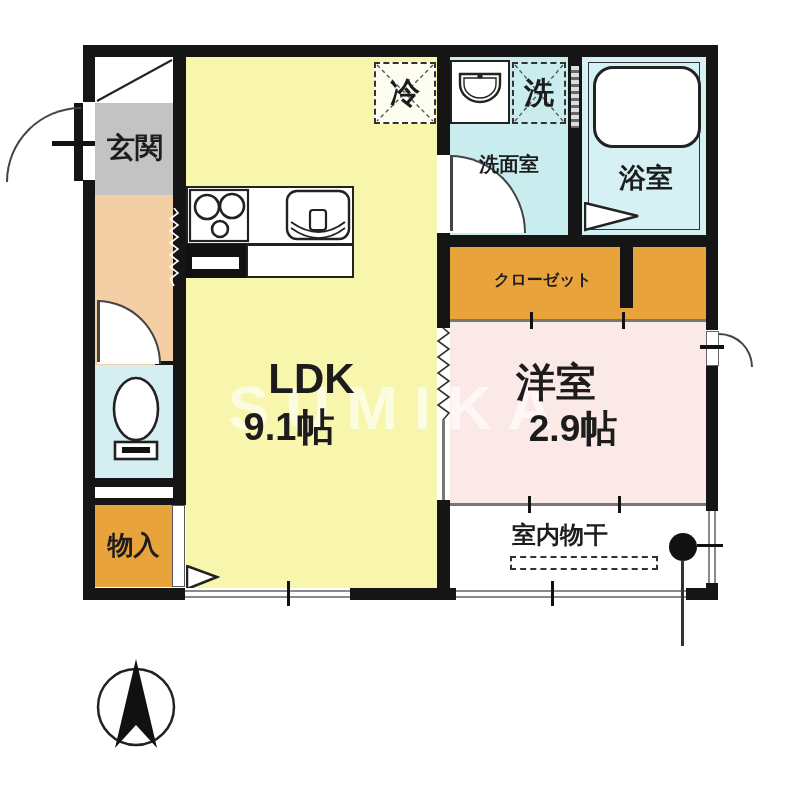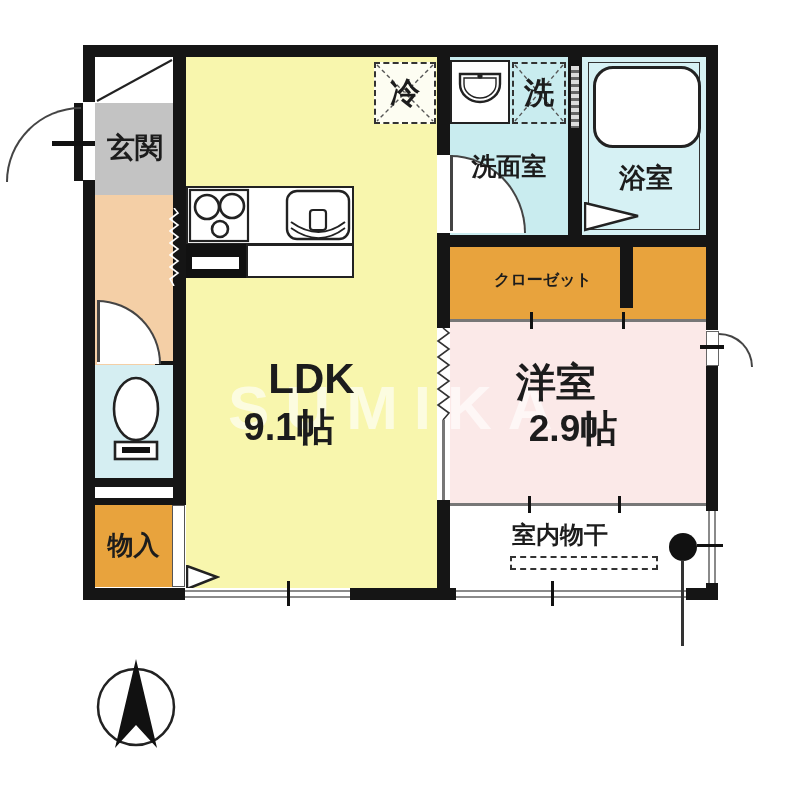--- a/index.html
+++ b/index.html
@@ -175,21 +175,21 @@
   <div class="fix" style="left:681px;top:560px;width:3px;height:86px;background:#333;z-index:4;"></div>
 
   <svg class="fix" style="left:94px;top:651px;" width="88" height="114">
     <circle cx="42" cy="56" r="38" fill="none" stroke="#222" stroke-width="2.5"></circle>
     <polygon points="42,8 63,97 42,74 21,97" fill="#111"></polygon>
   </svg>
 
   <div class="lbl" style="left:95px;top:134px;width:80px;font-size:28px;">玄関</div>
   <div class="lbl" style="left:186px;top:358px;width:251px;font-size:42px;">LDK</div>
   <div class="lbl" style="left:186px;top:408px;width:206px;font-size:38px;">9.1帖</div>
-  <div class="lbl" style="left:450px;top:154px;width:118px;font-size:25px;">洗面室</div>
+  <div class="lbl" style="left:450px;top:154px;width:118px;font-size:20px;">洗面室</div>
   <div class="lbl" style="left:582px;top:165px;width:128px;font-size:27px;">浴室</div>
   <div class="lbl" style="left:450px;top:272px;width:186px;font-size:16px;">クローゼット</div>
   <div class="lbl" style="left:450px;top:362px;width:212px;font-size:40px;">洋室</div>
   <div class="lbl" style="left:423px;top:410px;width:300px;font-size:37px;">2.9帖</div>
   <div class="lbl" style="left:95px;top:532px;width:77px;font-size:26px;">物入</div>
   <div class="lbl" style="left:450px;top:523px;width:220px;font-size:24px;">室内物干</div>
 
   <div id="watermark">SUMIKA</div>
 
 </div>

